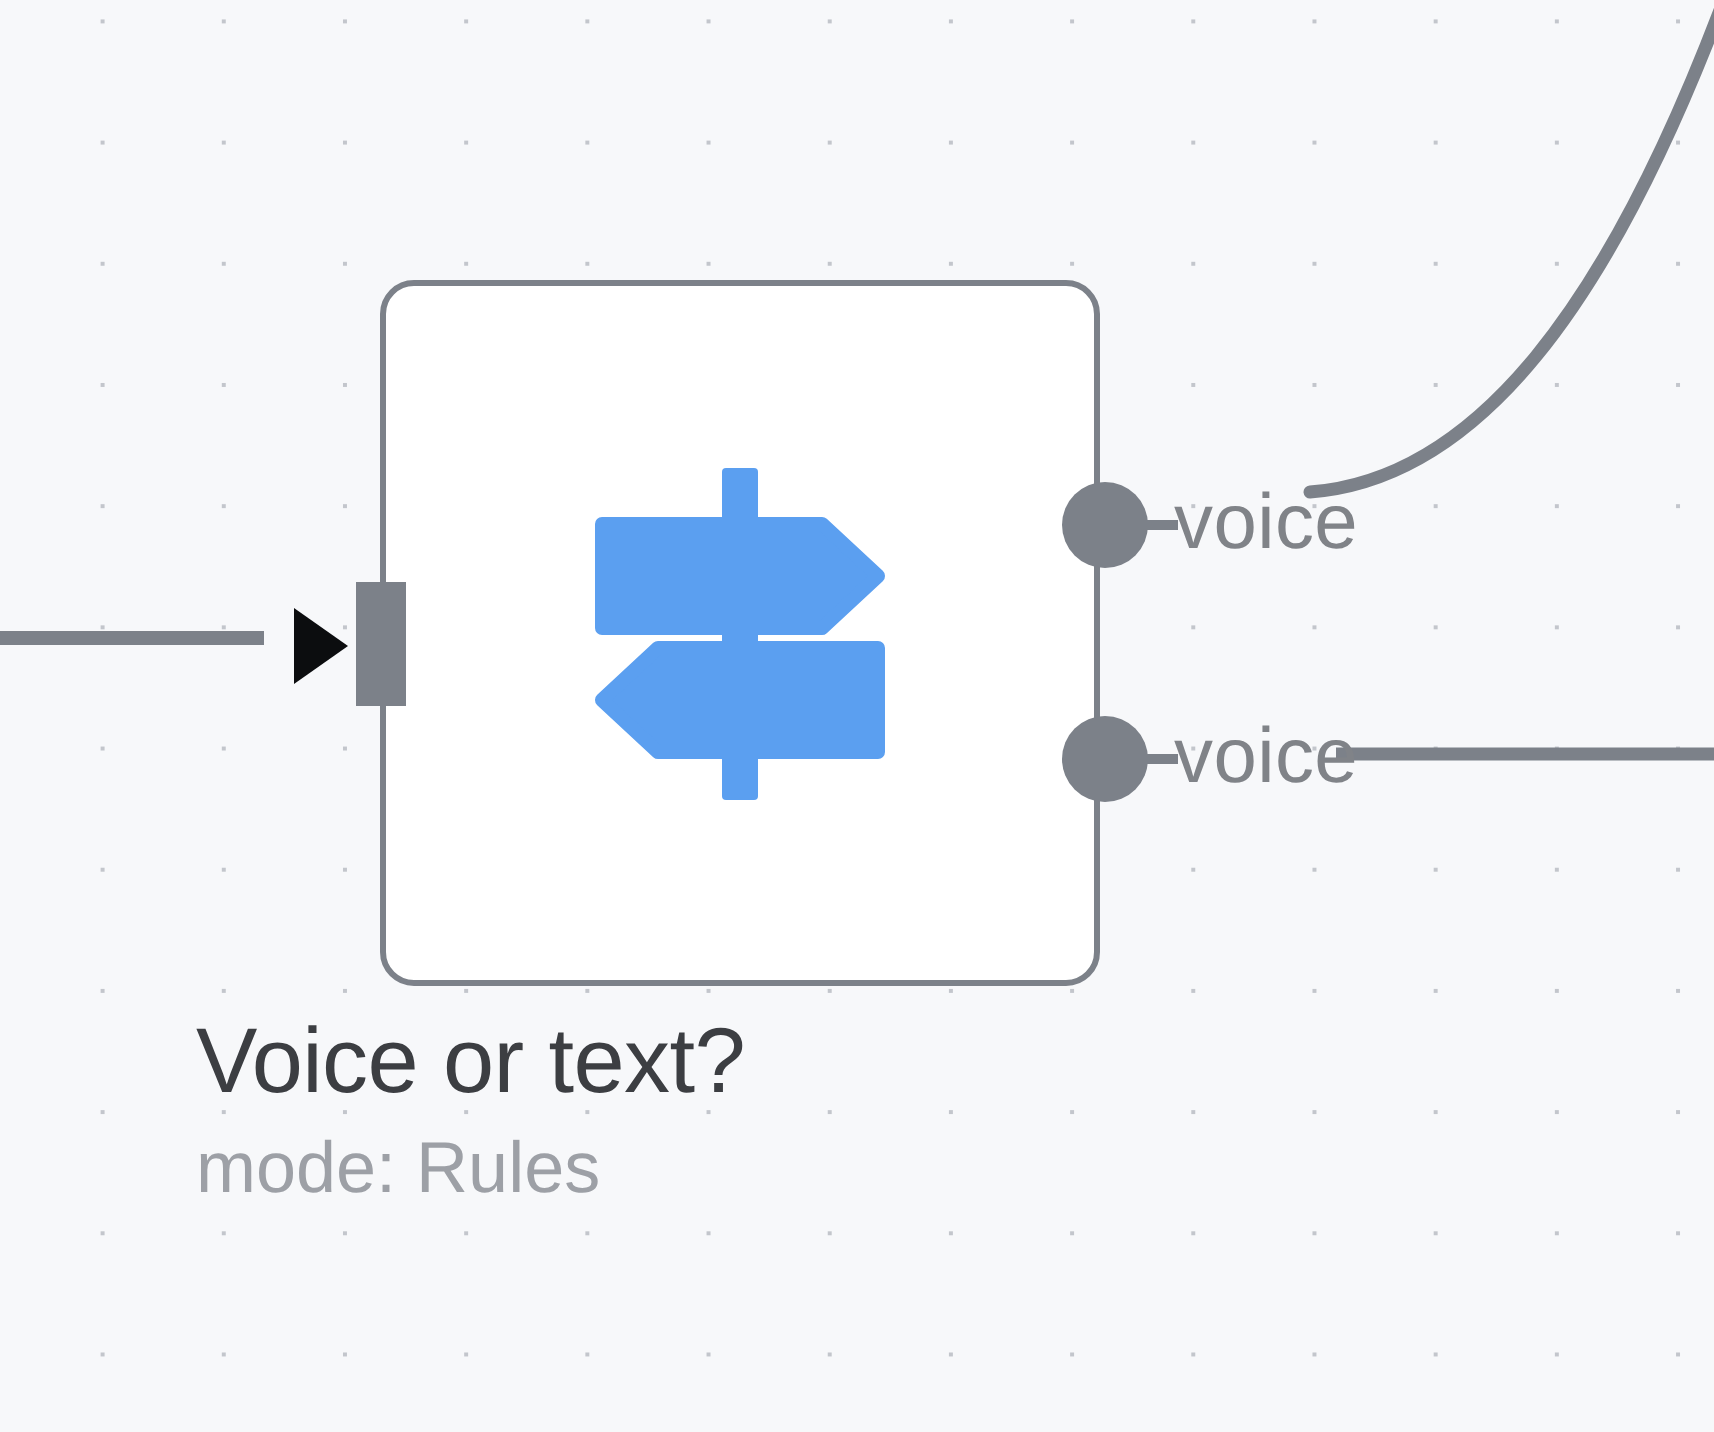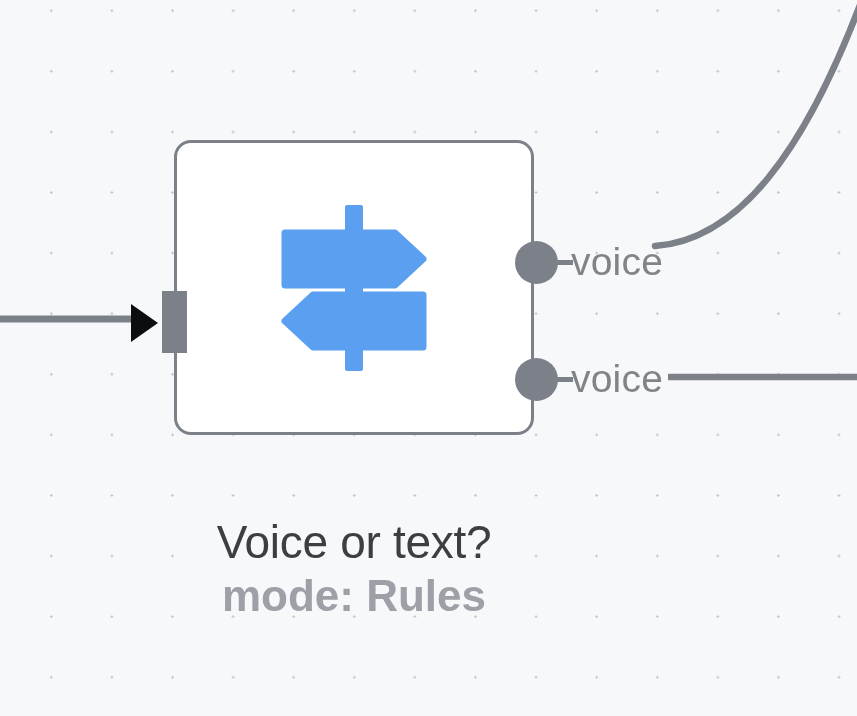--- a/index.html
+++ b/index.html
@@ -32,24 +32,24 @@
     left: 0;
     top: 0;
     width: 857px;
     height: 716px;
     pointer-events: none;
   }
 
   
   #node-voice-or-text {
     position: absolute;
-    left: 174px;
+    left: 190px;
     top: 140px;
     width: 360px;
-    height: 295px;
+    height: 353px;
   }
 
   .node-body {
     position: absolute;
     left: 0;
     top: 0;
     width: 100%;
     height: 100%;
     box-sizing: border-box;
     background: #ffffff;
@@ -122,40 +122,39 @@
   }
   .port-label.voice { top: 99px; }
   .port-label.text  { top: 216px; }
 
   
   .node-caption {
     position: absolute;
     left: -92px;
     top: 363px;
     width: 544px;
-    text-align: center;
+    text-align: left;
     pointer-events: none;
-    margin-top: 12px;
   }
 
   .node-title {
     font-size: 46px;
     line-height: 54px;
     color: #3c3e42;
     font-weight: 400;
     letter-spacing: -0.3px;
     white-space: nowrap;
   }
 
   .node-subtitle {
     margin-top: 6px;
-    font-size: 44px;
+    font-size: 36px;
     line-height: 42px;
     color: #9da0a6;
-    font-weight: 700;
+    font-weight: 400;
     white-space: nowrap;
   }
 </style>
 </head>
 <body>
 
 <div id="canvas">
 
   <svg id="edges-layer" viewBox="0 0 857 716" xmlns="http://www.w3.org/2000/svg">
 

